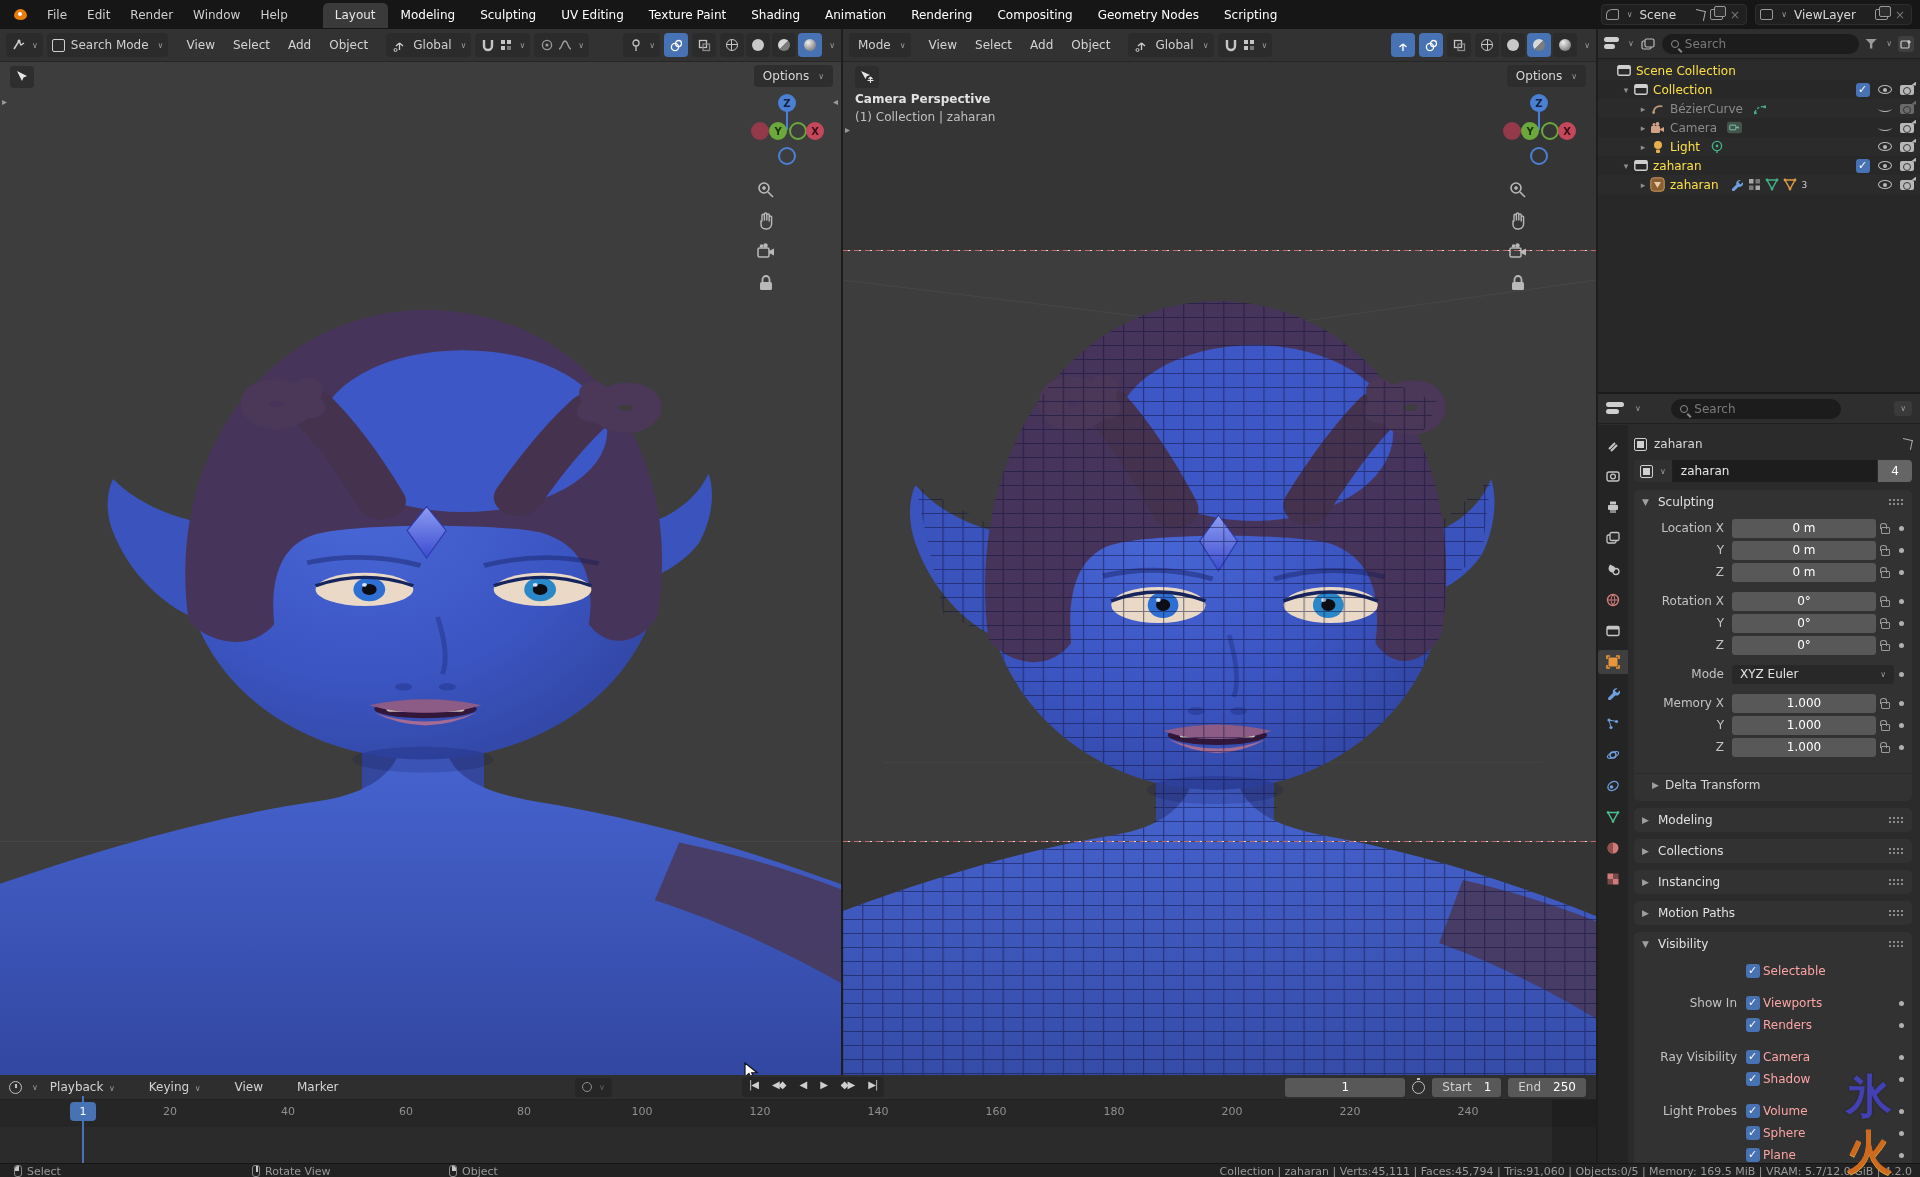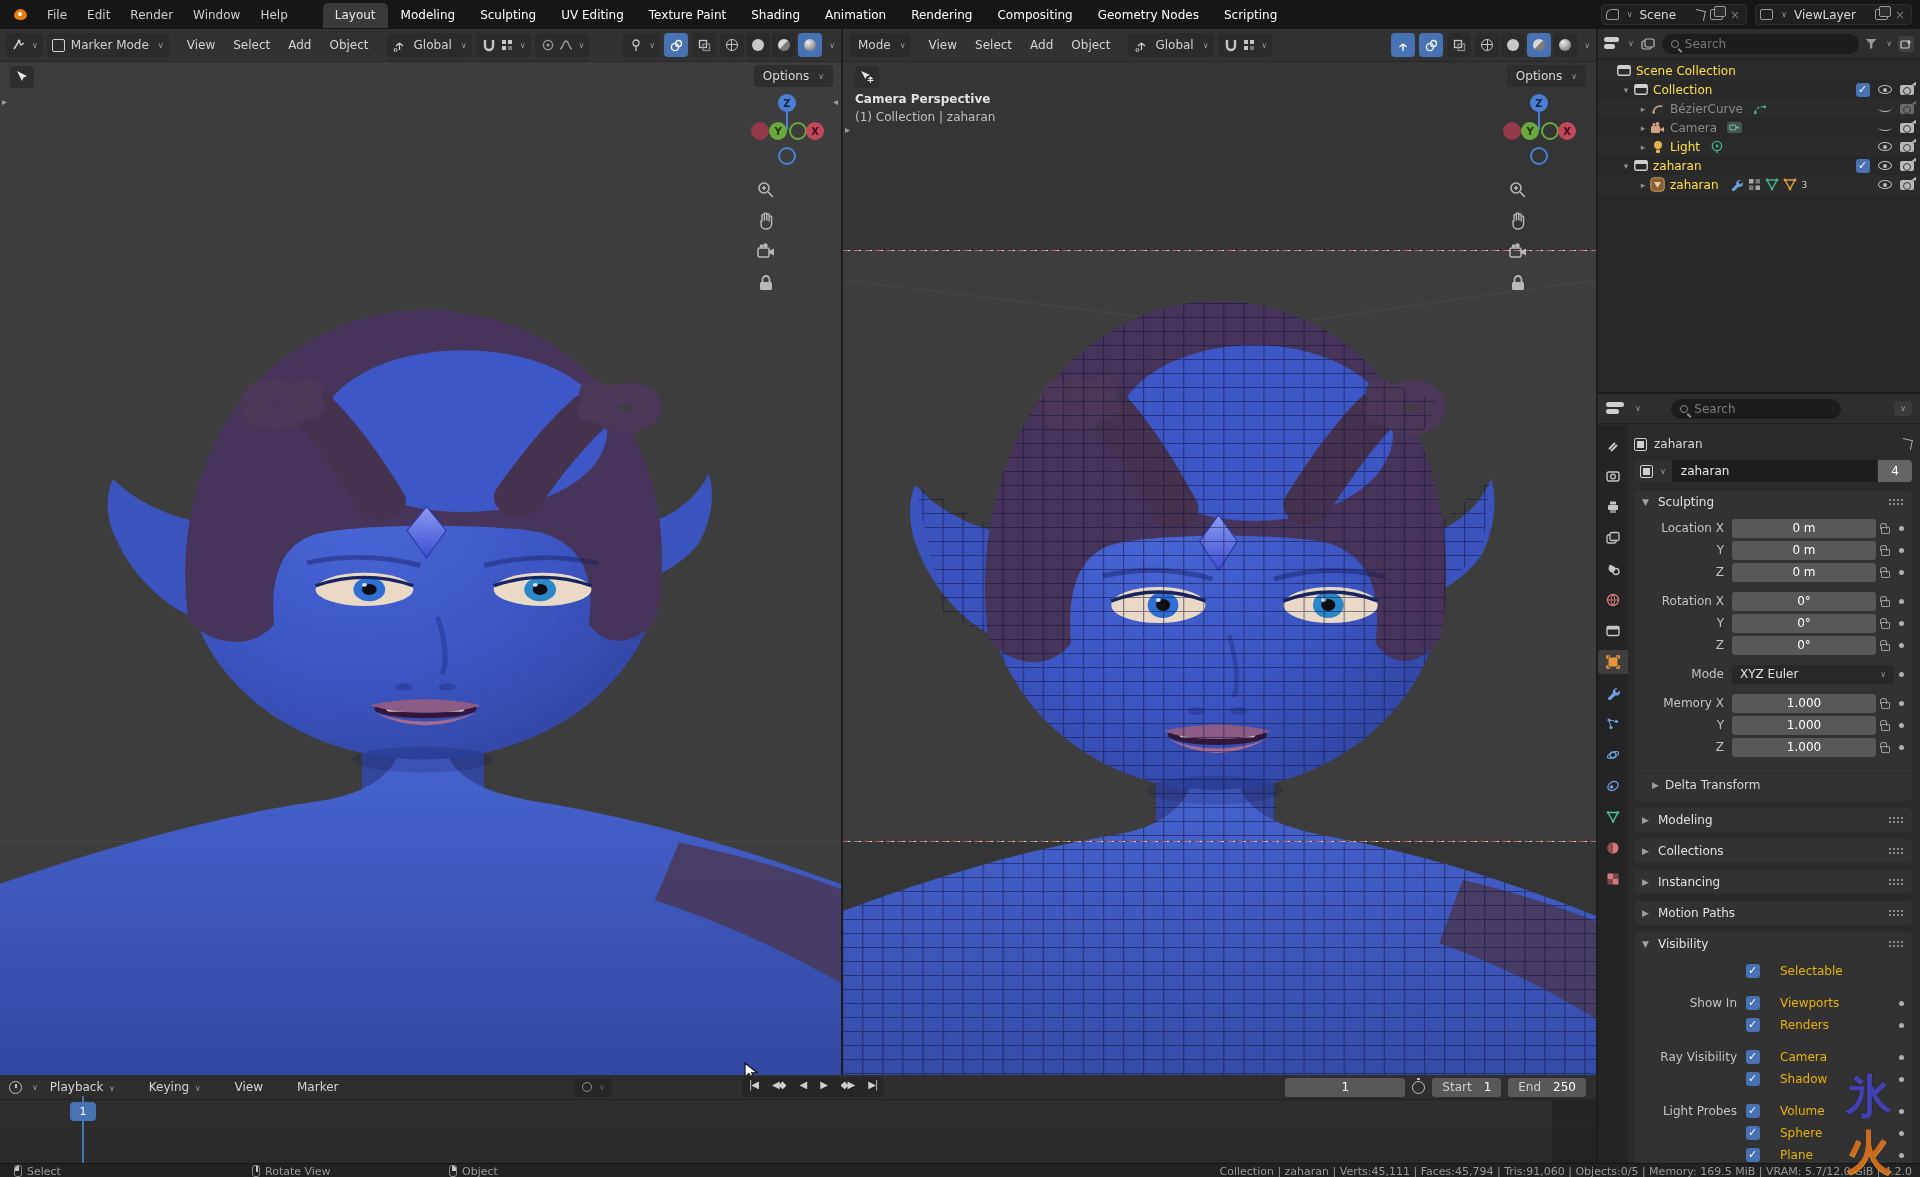--- a/index.html
+++ b/index.html
@@ -156,21 +156,21 @@
   .lock { width:9px; height:7px; border:1.3px solid #9a9a9a; border-radius:1px; position:relative; margin-top:4px; }
   .lock::before { content:""; position:absolute; left:-2px; top:-5px; width:5px; height:5px;
     border:1.3px solid #9a9a9a; border-bottom:none; border-radius:3px 3px 0 0; }
   .adotw { width:14px; display:flex; justify-content:center; flex:none; }
   .adot { width:5px; height:5px; border-radius:50%; background:#b0b0b0; }
   .subpanel-hd { display:flex; align-items:center; gap:6px; height:22px; padding-left:18px;
     color:#d6d6d6; border-top:1px solid #2a2a2a; margin-top:6px; }
   .vrow { display:flex; align-items:center; height:22px; }
   .vrow.gap { margin-top:10px; }
   .vrow .vgroup { width:110px; text-align:right; padding-right:9px; color:#c3c3c3; flex:none; }
-  .vrow .vlabel { margin-left:20px; color:#eab308; }
+  .vrow .vlabel { margin-left:3px; color:#fca5a5; }
   .vrow .adotw { margin-left:auto; }
   .decal { position:absolute; font-size:46px; right:28px; z-index:3; font-weight:bold; }
   .decal.ice { color:#4340b4; top:672px; text-shadow:0 0 2px #222; }
   .decal.fire { color:#cd6a1e; top:728px; text-shadow:0 1px 0 #e6a93a; }
 
   
   .timeline { position:absolute; left:0; top:1075px; width:1596px; height:88px; background:#2e2e2e; }
   .tl-hd { height:25px; background:#2e2e2e; border-bottom:1px solid #222; display:flex; align-items:center; padding:0 6px; gap:4px; position:relative; }
   .tl-menus { display:flex; gap:18px; }
   .tl-menus .mi { padding:2px 8px; color:#d4d4d4; }
@@ -326,21 +326,21 @@
         <span class="small-ic">
           <svg width="14" height="14" viewBox="0 0 14 14">
               <path d="M2 11 L7 3 L9 7 L12 5" stroke="#cfcfcf" stroke-width="1.5" fill="none"></path>
               <circle cx="7" cy="3" r="1.5" fill="#cfcfcf"></circle>
             </svg>
         </span>
           <span class="dd-caret">∨</span>
       </div>
       <div class="hdr-group">
         <span class="mode-box"></span>
-        <span style="padding:0 4px">Marker Mode</span>
+        <span style="padding:0 4px">Search Mode</span>
         <span class="dd-caret">∨</span>
       </div>
       <div class="hdr-menus vp-menus">
           <span class="mi">View</span>
           <span class="mi">Select</span>
           <span class="mi">Add</span>
           <span class="mi">Object</span>
         </div>
       <div class="hdr-group">
         <span class="small-ic">
@@ -1159,20 +1159,34 @@
         <span class="frfield se">
           <span class="felabel">Start</span>
             <span>1</span>
         </span>
         <span class="frfield se">
           <span class="felabel">End</span>
             <span>250</span>
         </span>
       </div>
     </div>
+    <div class="ruler" id="tl-ruler">
+        <span class="tick" style="left: 170.1px;">20</span>
+        <span class="tick" style="left: 288.1px;">40</span>
+        <span class="tick" style="left: 406.1px;">60</span>
+        <span class="tick" style="left: 524.1px;">80</span>
+        <span class="tick" style="left: 642.1px;">100</span>
+        <span class="tick" style="left: 760.1px;">120</span>
+        <span class="tick" style="left: 878.1px;">140</span>
+        <span class="tick" style="left: 996.1px;">160</span>
+        <span class="tick" style="left: 1114.1px;">180</span>
+        <span class="tick" style="left: 1232.1px;">200</span>
+        <span class="tick" style="left: 1350.1px;">220</span>
+        <span class="tick" style="left: 1468.1px;">240</span>
+      </div>
     <div class="track"></div>
     <div class="offrange" id="tl-offrange" style="left: 1552.1px;"></div>
     <div class="curframe-badge" id="cf-badge" style="left: 83px; top: 27px;">1</div>
     <div class="playhead" id="cf-line" style="left: 83px;"></div>
   </div>
 
   <div class="statusbar">
     <div id="status-hints">
         <span class="hint" style="left: 14px;">
           <span class="mouseico left"></span>

